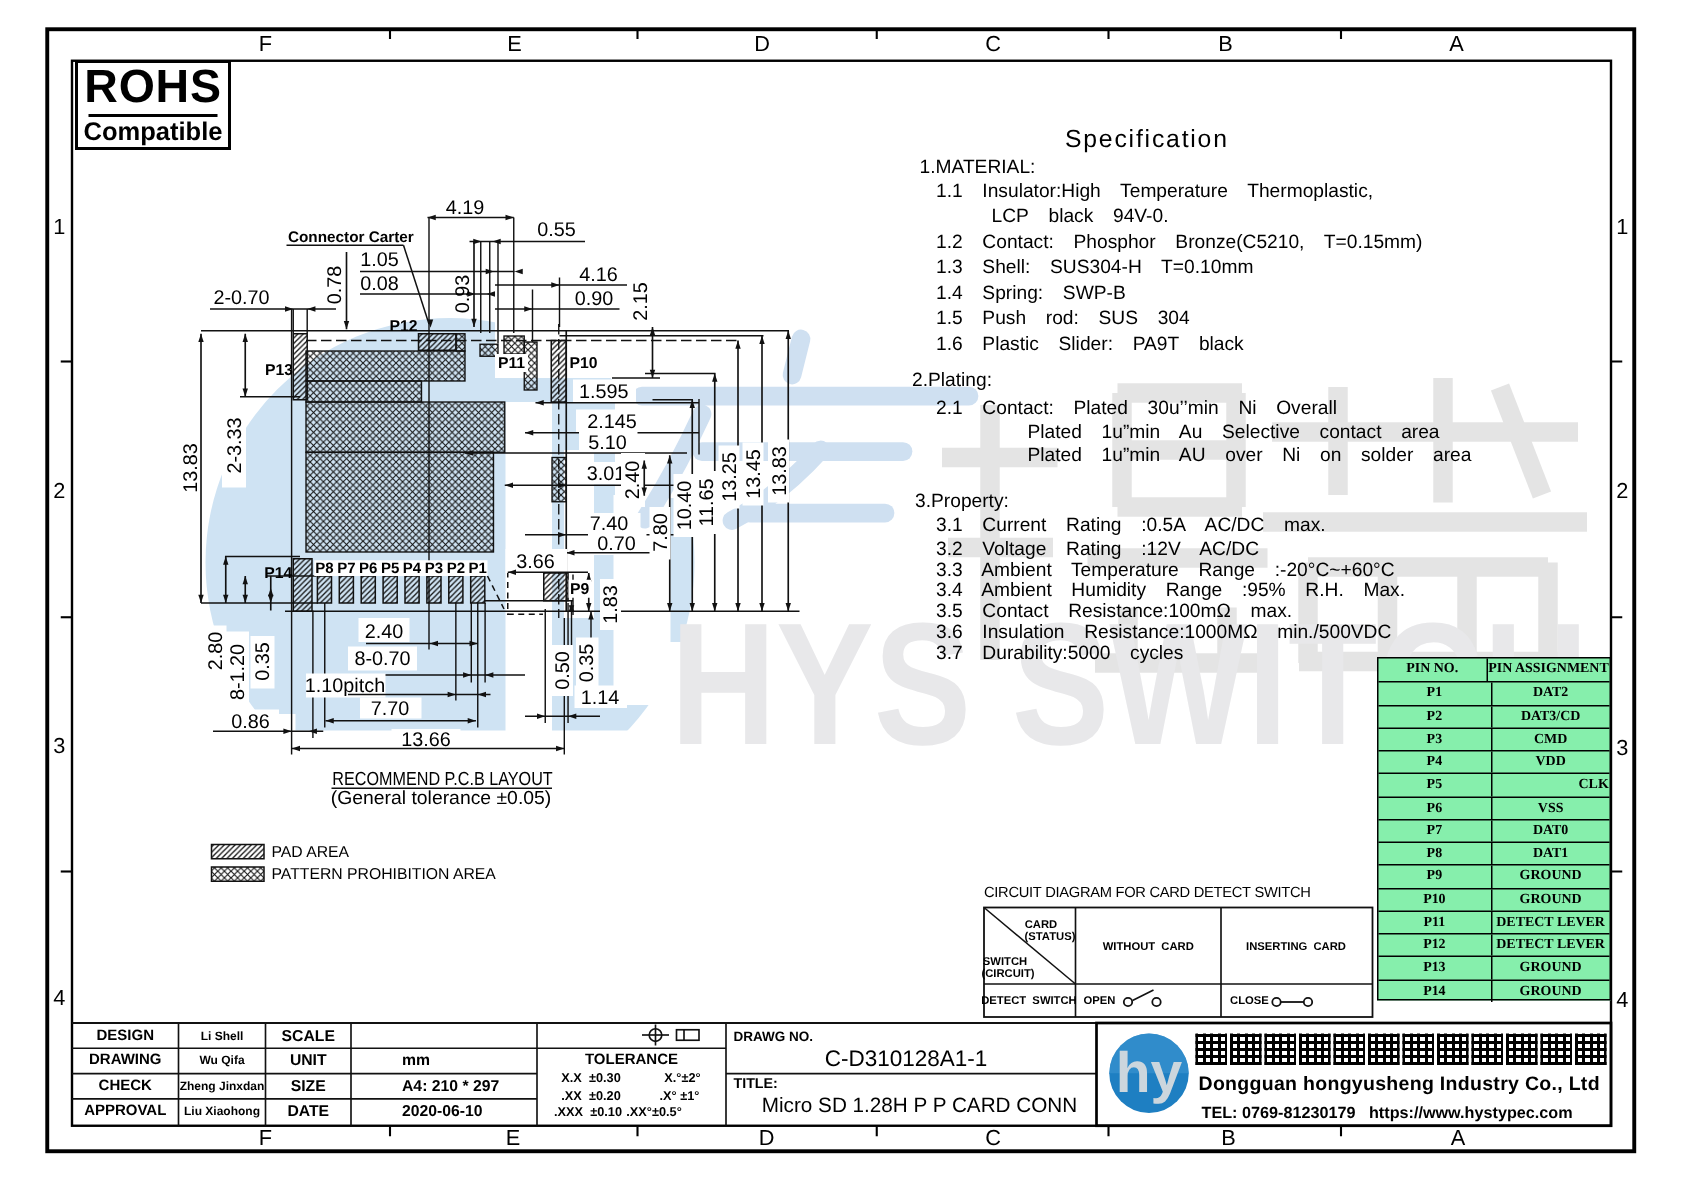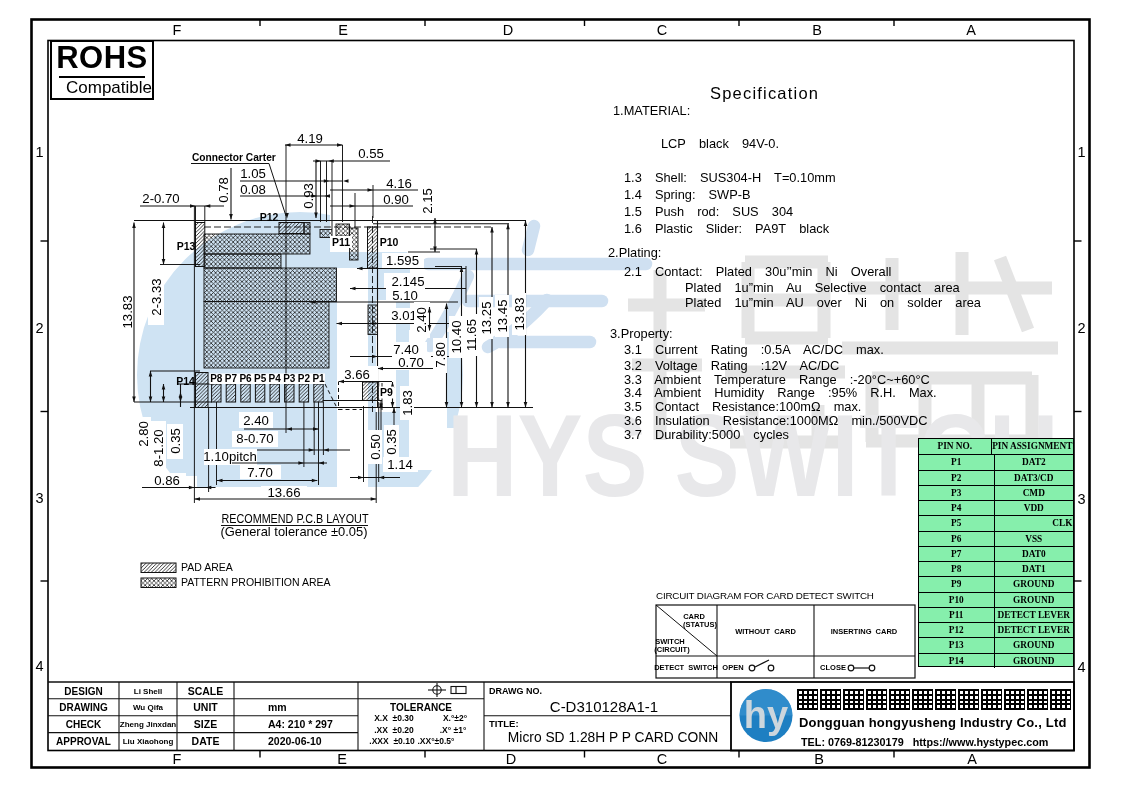--- a/index.html
+++ b/index.html
@@ -472,21 +472,21 @@
 <rect x="731" y="682" width="343" height="68.5" fill="none" stroke="#000" stroke-width="1.8"></rect>
 
 <circle cx="766" cy="715.5" r="26.5" fill="#1e7fc2"></circle>
 <path d="M766,689 a26.5,26.5 0 0 1 26.5,26.5 l-53,0 a26.5,26.5 0 0 1 26.5,-26.5 z" fill="#3f97d4" opacity="0.55"></path>
 <text x="766" y="728" font-size="38" font-weight="bold" text-anchor="middle" fill="#ccd6dd">hy</text>
 </svg>
 
 <div style="position:absolute;left:50px;top:40px;width:100px;height:56px;border:2.8px solid #000;background:#fff">
       <div style="font-size:31px;font-weight:bold;text-align:center;margin-top:-2px;letter-spacing:0.5px">ROHS</div>
       <div style="border-top:2.6px solid #000;margin:0px 7px 0 7px"></div>
-      <div style="font-size:17px;font-weight:normal;text-align:right;margin-top:0px">Compatible</div>
+      <div style="font-size:17px;font-weight:bold;text-align:center;margin-top:0px">Compatible</div>
     </div>
 
 <div class="gl" style="left:177px;top:30px">F</div>
 <div class="gl" style="left:343px;top:30px">E</div>
 <div class="gl" style="left:508px;top:30px">D</div>
 <div class="gl" style="left:662px;top:30px">C</div>
 <div class="gl" style="left:817px;top:30px">B</div>
 <div class="gl" style="left:971px;top:30px">A</div>
 
 <div class="gl" style="left:177px;top:759px">F</div>
@@ -502,21 +502,23 @@
 <div class="gl" style="left:39.5px;top:666px">4</div>
 
 <div class="gl" style="left:1081.5px;top:152px">1</div>
 <div class="gl" style="left:1081.5px;top:328px">2</div>
 <div class="gl" style="left:1081.5px;top:499px">3</div>
 <div class="gl" style="left:1081.5px;top:667px">4</div>
 
 <div class="t" style="left:710px;top:84px;font-size:16.5px;letter-spacing:1.2px">Specification</div>
 
 <div class="t" style="left:613px;top:103px">1.MATERIAL:</div>
+<div class="t" style="left:624px;top:119px">1.1&nbsp; Insulator:High&nbsp; Temperature&nbsp; Thermoplastic,</div>
 <div class="t" style="left:661px;top:136px">LCP&nbsp; black&nbsp; 94V-0.</div>
+<div class="t" style="left:624px;top:153px">1.2&nbsp; Contact:&nbsp; Phosphor&nbsp; Bronze(C5210,&nbsp; T=0.15mm)</div>
 <div class="t" style="left:624px;top:170px">1.3&nbsp; Shell:&nbsp; SUS304-H&nbsp; T=0.10mm</div>
 <div class="t" style="left:624px;top:187px">1.4&nbsp; Spring:&nbsp; SWP-B</div>
 <div class="t" style="left:624px;top:204px">1.5&nbsp; Push&nbsp; rod:&nbsp; SUS&nbsp; 304</div>
 <div class="t" style="left:624px;top:221px">1.6&nbsp; Plastic&nbsp; Slider:&nbsp; PA9T&nbsp; black</div>
 <div class="t" style="left:608px;top:245px">2.Plating:</div>
 <div class="t" style="left:624px;top:264px">2.1&nbsp; Contact:&nbsp; Plated&nbsp; 30u’’min&nbsp; Ni&nbsp; Overall</div>
 <div class="t" style="left:685px;top:280px">Plated&nbsp; 1u”min&nbsp; Au&nbsp; Selective&nbsp; contact&nbsp; area</div>
 <div class="t" style="left:685px;top:295px">Plated&nbsp; 1u”min&nbsp; AU&nbsp; over&nbsp; Ni&nbsp; on&nbsp; solder&nbsp; area</div>
 <div class="t" style="left:610px;top:326px">3.Property:</div>
 <div class="t" style="left:624px;top:342px">3.1&nbsp; Current&nbsp; Rating&nbsp; :0.5A&nbsp; AC/DC&nbsp; max.</div>

